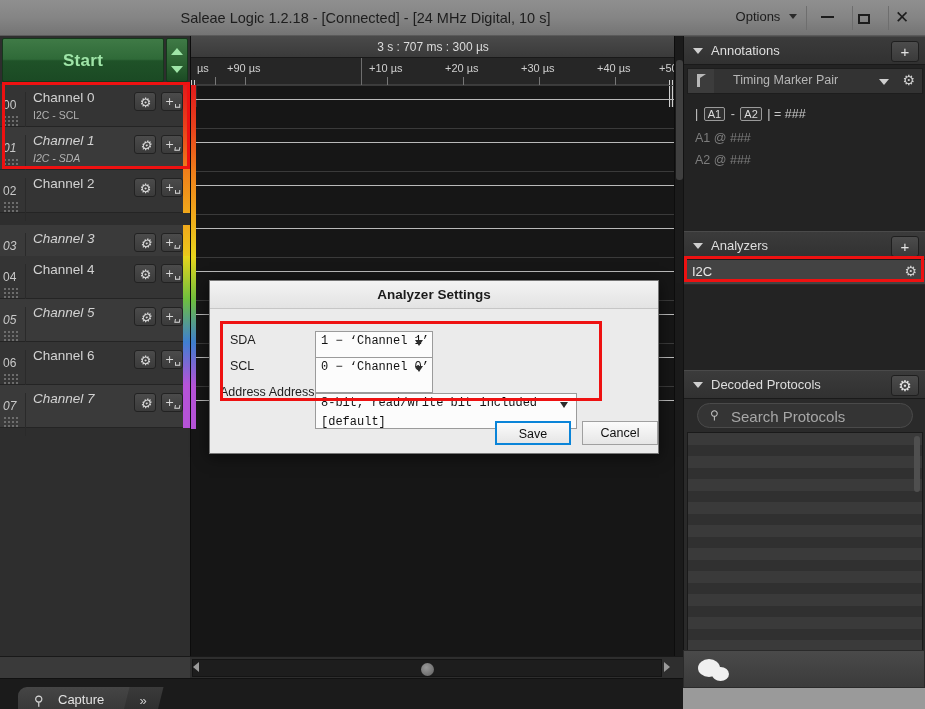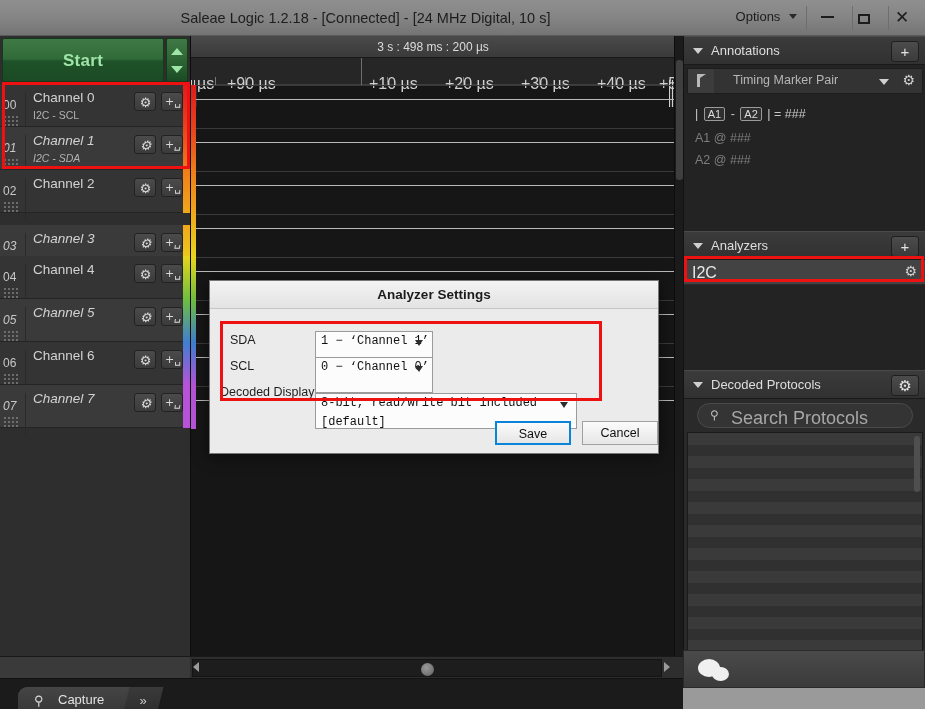--- a/index.html
+++ b/index.html
@@ -128,21 +128,21 @@
     border-bottom: 1px solid #191919;
   }
   .tl-top-label {
     position: absolute; left: 0; top: 0; width: 484px; height: 22px;
     line-height: 22px; text-align: center; font-size: 12px; color: #dcdcdc;
   }
   .tl-ticks {
     position: absolute; left: 0; top: 22px; width: 484px; height: 27px;
     background: #262626; border-bottom: 1px solid #3d3d3d;
   }
-  .tl-tick { position: absolute; top: 17px; font-size: 16px; color: #cfcfcf; }
+  .tl-tick { position: absolute; top: 4px; font-size: 11px; color: #cfcfcf; }
   .tl-mark { position: absolute; top: 19px; width: 1px; height: 8px; background: #777; }
   .tl-div { position: absolute; top: 0; width: 1px; height: 27px; background: #6e6e6e; }
   .tl-edge {
     position: absolute; top: 22px; width: 6px; height: 27px;
     background: repeating-linear-gradient(to right,#cfcfcf 0 1px,#2b2b2b 1px 3px);
   }
 
   .wrow { position: absolute; left: 0; width: 484px; height: 43px; }
   .wrow .base {
     position: absolute; left: 0; width: 484px; height: 1px; background: #b9b9b9;
@@ -256,32 +256,32 @@
   .akey {
     display: inline-block; padding: 0 3px; margin: 0 2px;
     border: 1px solid #9a9a9a; border-radius: 2px; background: #2f2f2f;
     font-size: 11px; color: #dcdcdc;
   }
 
   .anz-row {
     position: absolute; left: 0; width: 242px; height: 25px;
     background: #434343; border-bottom: 1px solid #2a2a2a;
   }
-  .anz-name { position: absolute; left: 8px; top: 4px; font-size: 16px; color: #e8e8e8; }
+  .anz-name { position: absolute; left: 8px; top: 4px; font-size: 13px; color: #e8e8e8; }
   .anz-gear { position: absolute; right: 9px; top: 3px; font-size: 14px; color: #d0d0d0; }
 
   .search-wrap {
     position: absolute; left: 0; width: 242px; height: 33px; background: #2a2a2a;
   }
   .search-box {
     position: absolute; left: 13px; top: 4px; width: 216px; height: 25px;
     background: #343434; border: 1px solid #4a4a4a; border-radius: 13px;
   }
   .search-ico { position: absolute; left: 12px; top: 4px; font-size: 12px; color: #bdbdbd; }
-  .search-ph { position: absolute; left: 33px; top: 4px; font-size: 18px; color: #a7a7a7; }
+  .search-ph { position: absolute; left: 33px; top: 4px; font-size: 15px; color: #a7a7a7; }
   .proto-list {
     position: absolute; left: 3px; width: 236px; background: #303030;
     border: 1px solid #1a1a1a; overflow: hidden;
   }
   .pstripe { position: absolute; left: 0; width: 236px; height: 12px; background: #3a3a3a; }
   .pscroll {
     position: absolute; right: 2px; top: 3px; width: 6px; height: 56px;
     background: #4f4f4f; border-radius: 3px;
   }
 
@@ -578,21 +578,21 @@
             <div class="sqbtn btn-trig">
               <span class="trig-g">+␣</span>
             </div>
             <div class="colorbar" style="background: linear-gradient(rgb(182, 83, 216), rgb(182, 83, 216));"></div>
           </div>
         </div>
     </div>
 
     <div class="wavepane">
       <div class="tl-top">
-        <div class="tl-top-label">3 s : 498 ms : 200 µs</div>
+        <div class="tl-top-label">3 s : 707 ms : 300 µs</div>
       </div>
       <div class="tl-ticks">
         <div class="tl-edge" style="left:0"></div>
         <div class="tl-edge" style="left:478px"></div>
         <div class="tl-div" style="left:170px"></div>
         <div id="tlticks">
             <div class="tl-tick" style="left: 6px;">µs</div>
             <div class="tl-mark" style="left: 24px;"></div>
             <div class="tl-tick" style="left: 36px;">+90 µs</div>
             <div class="tl-mark" style="left: 54px;"></div>
@@ -759,21 +759,21 @@
       <span>1 − ‘Channel 1’</span>
       <span class="fcaret" style="right:9px"></span>
     </div>
 
     <div class="flabel" style="left:20px; top:78px">SCL</div>
     <div class="fsel" style="left:105px; top:76px; width:118px">
       <span>0 − ‘Channel 0’</span>
       <span class="fcaret" style="right:9px"></span>
     </div>
 
-    <div class="flabel" style="left:10px; top:104px">Decoded Display</div>
+    <div class="flabel" style="left:10px; top:104px">Address Address</div>
     <div class="fsel" style="left:105px; top:112px; width:262px">
       <span>8-bit, read/write bit included [default]</span>
       <span class="fcaret" style="right:8px"></span>
     </div>
 
     <div class="dbtn primary">Save</div>
     <div class="dbtn secondary">Cancel</div>
 
     <div class="redbox" style="left:10px; top:40px; width:382px; height:80px;"></div>
   </div>

